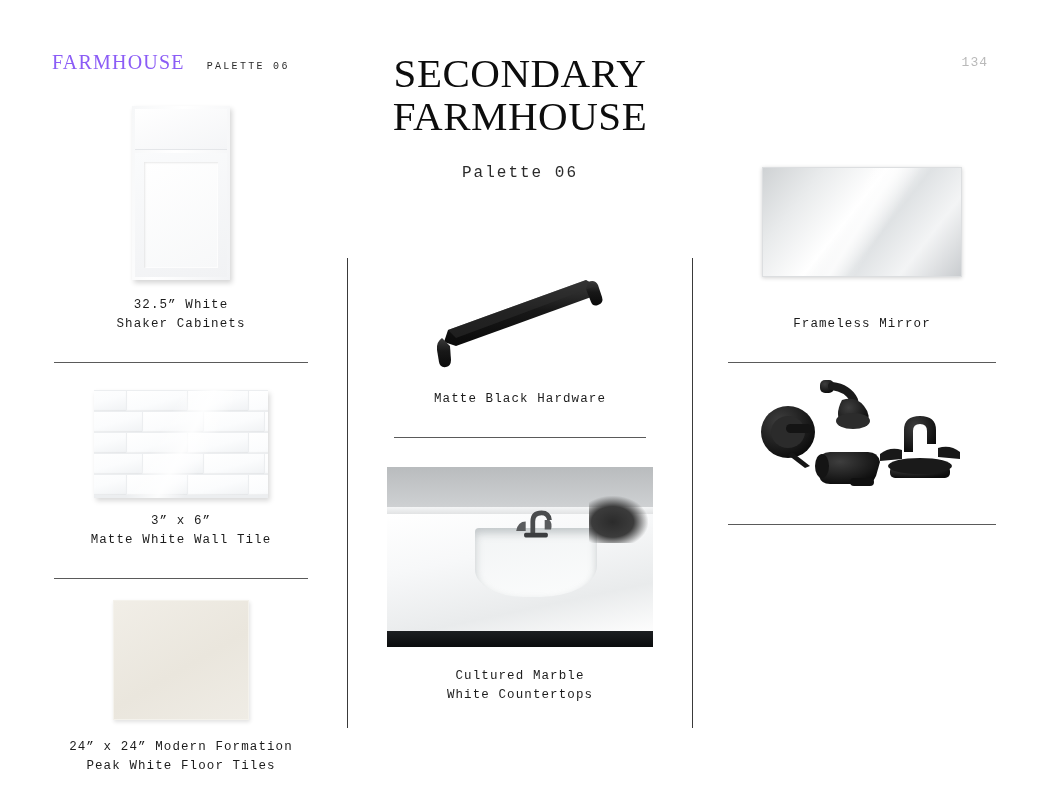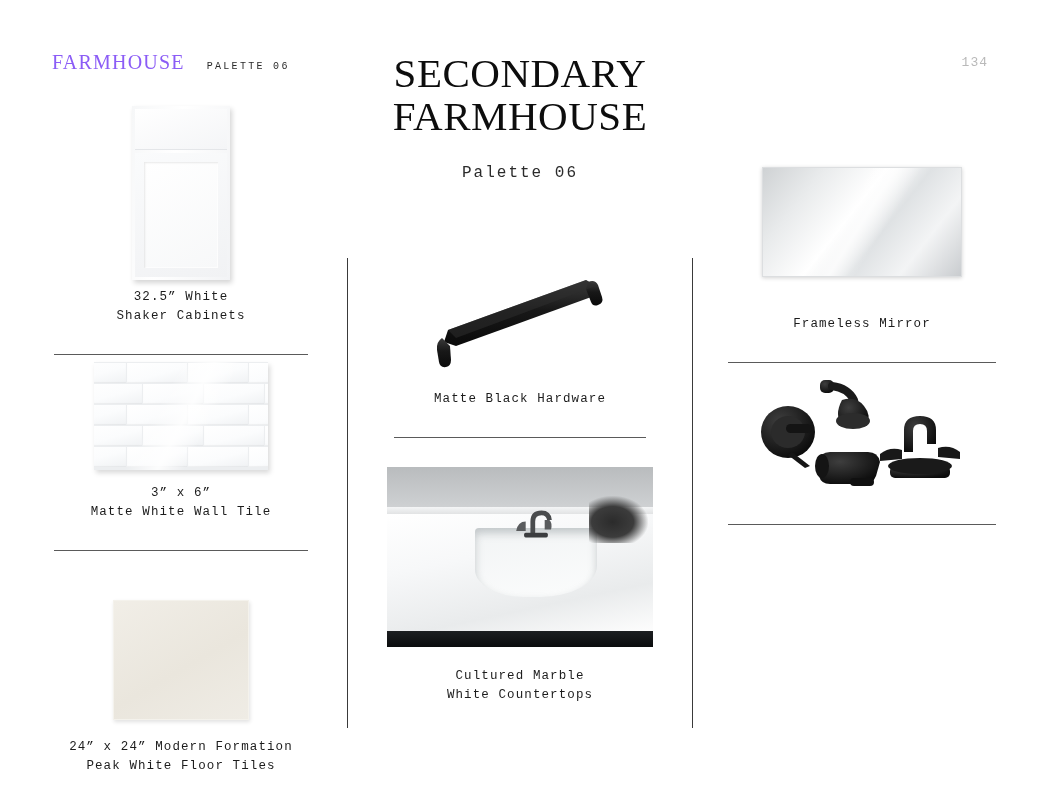--- a/index.html
+++ b/index.html
@@ -189,26 +189,26 @@
 
   <div class="col col-left">
 
     <div class="item" style="top:105px;">
       <div class="media" style="height:175px;">
         <div class="cabinet">
           <div class="cab-drawer"></div>
           <div class="cab-door"></div>
         </div>
       </div>
-      <div class="caption" style="margin-top:8px;">32.5” White
+      <div class="caption" style="margin-top:16px;">32.5” White
 Shaker Cabinets</div>
       <div class="hrule" style="margin:28px 18px 0 18px;"></div>
     </div>
 
-    <div class="item" style="top:360px;">
+    <div class="item" style="top:388px;">
       <div class="media" style="height:110px;">
         <div class="subway">
           <div class="brick" style="left:-30px;top:1px;width:62px;"></div>
           <div class="brick" style="left:33px;top:1px;width:60px;"></div>
           <div class="brick" style="left:94px;top:1px;width:60px;"></div>
           <div class="brick" style="left:155px;top:1px;width:60px;"></div>
 
           <div class="brick" style="left:-14px;top:22px;width:62px;"></div>
           <div class="brick" style="left:49px;top:22px;width:60px;"></div>
           <div class="brick" style="left:110px;top:22px;width:60px;"></div>

